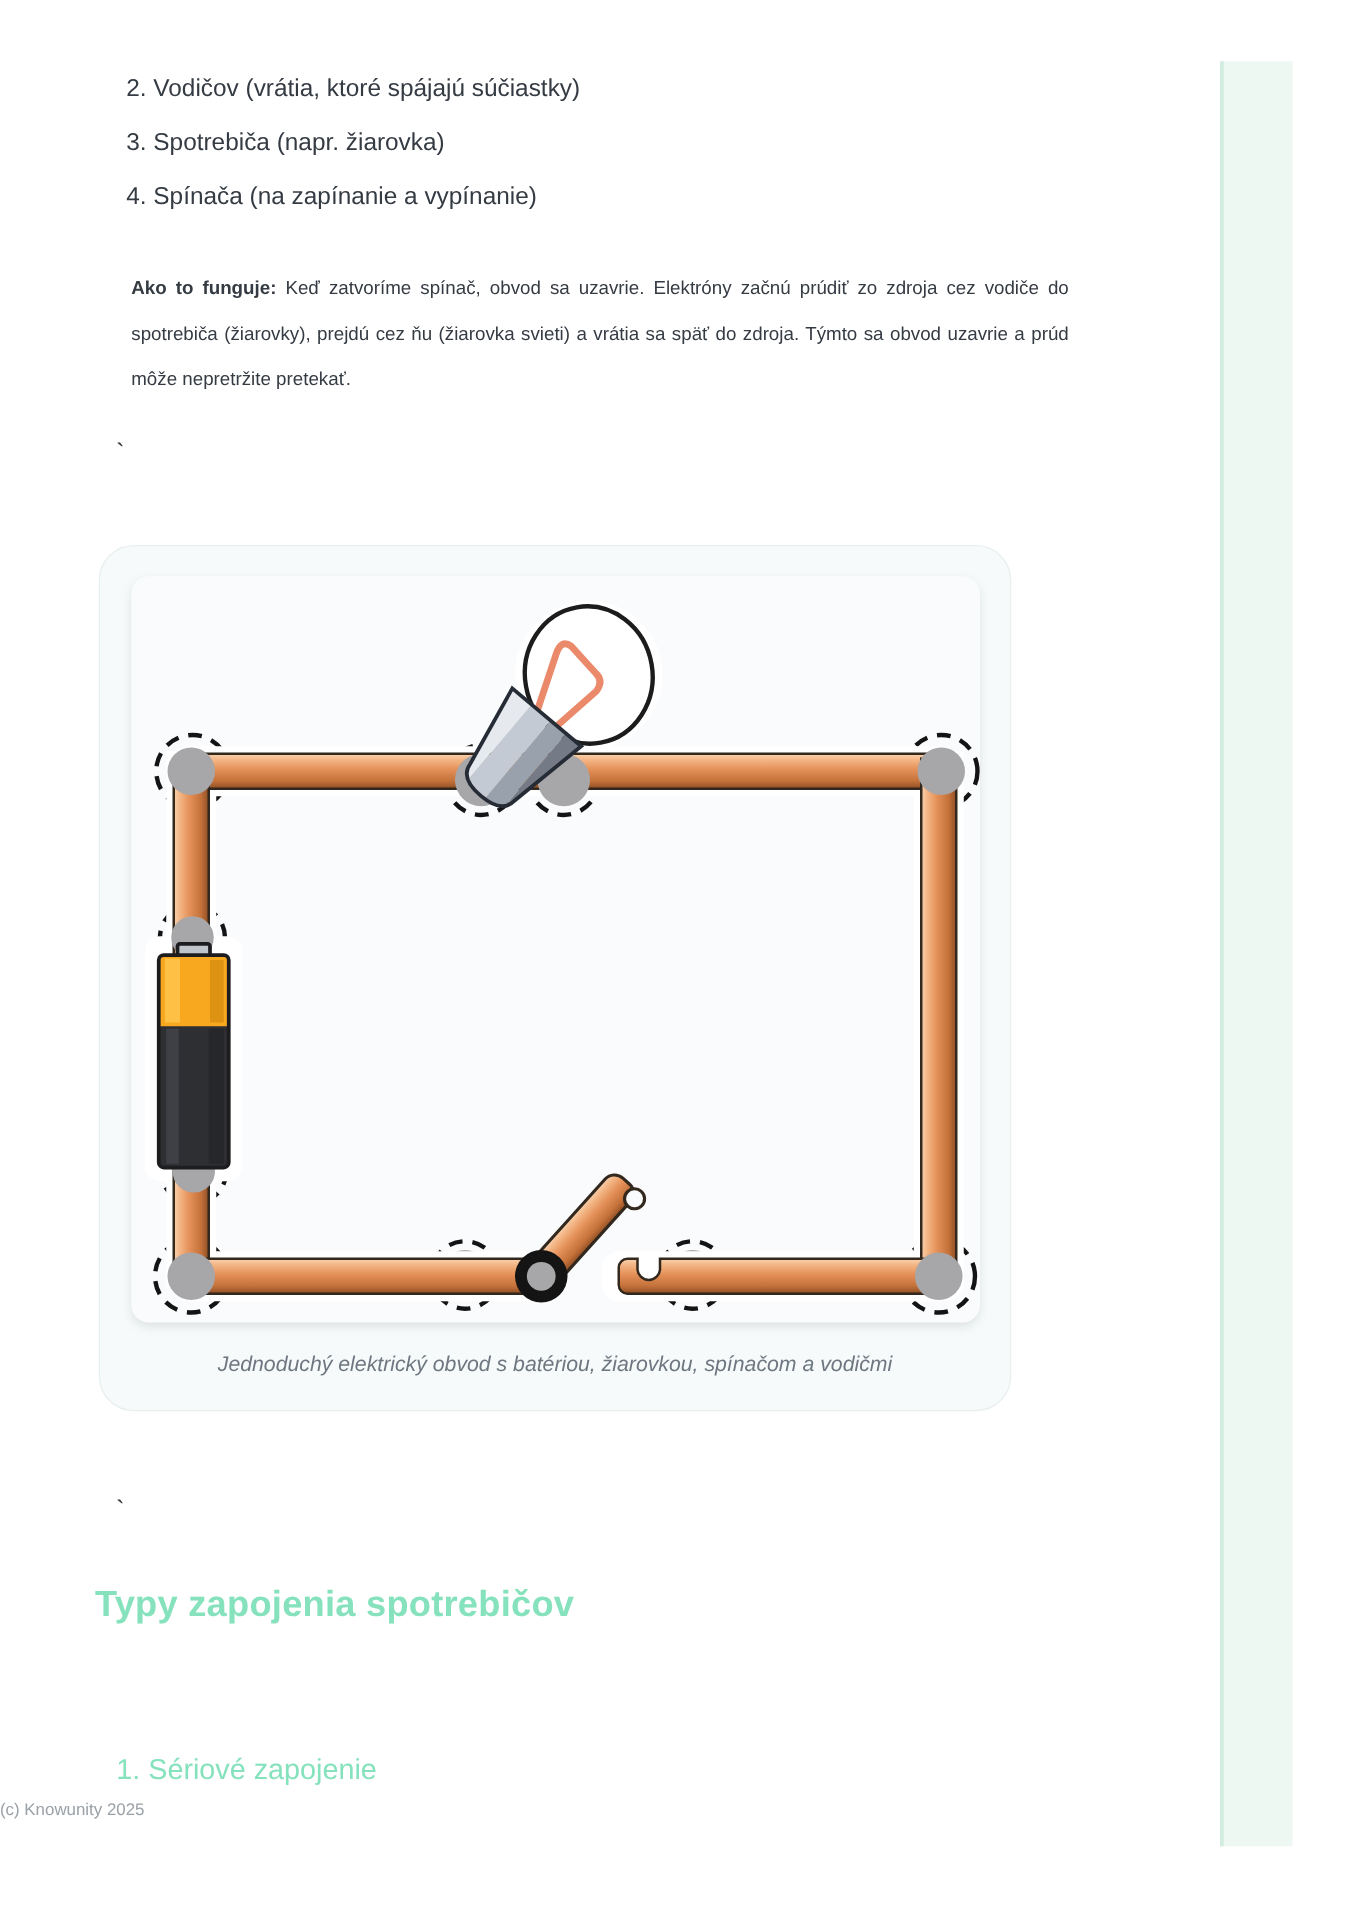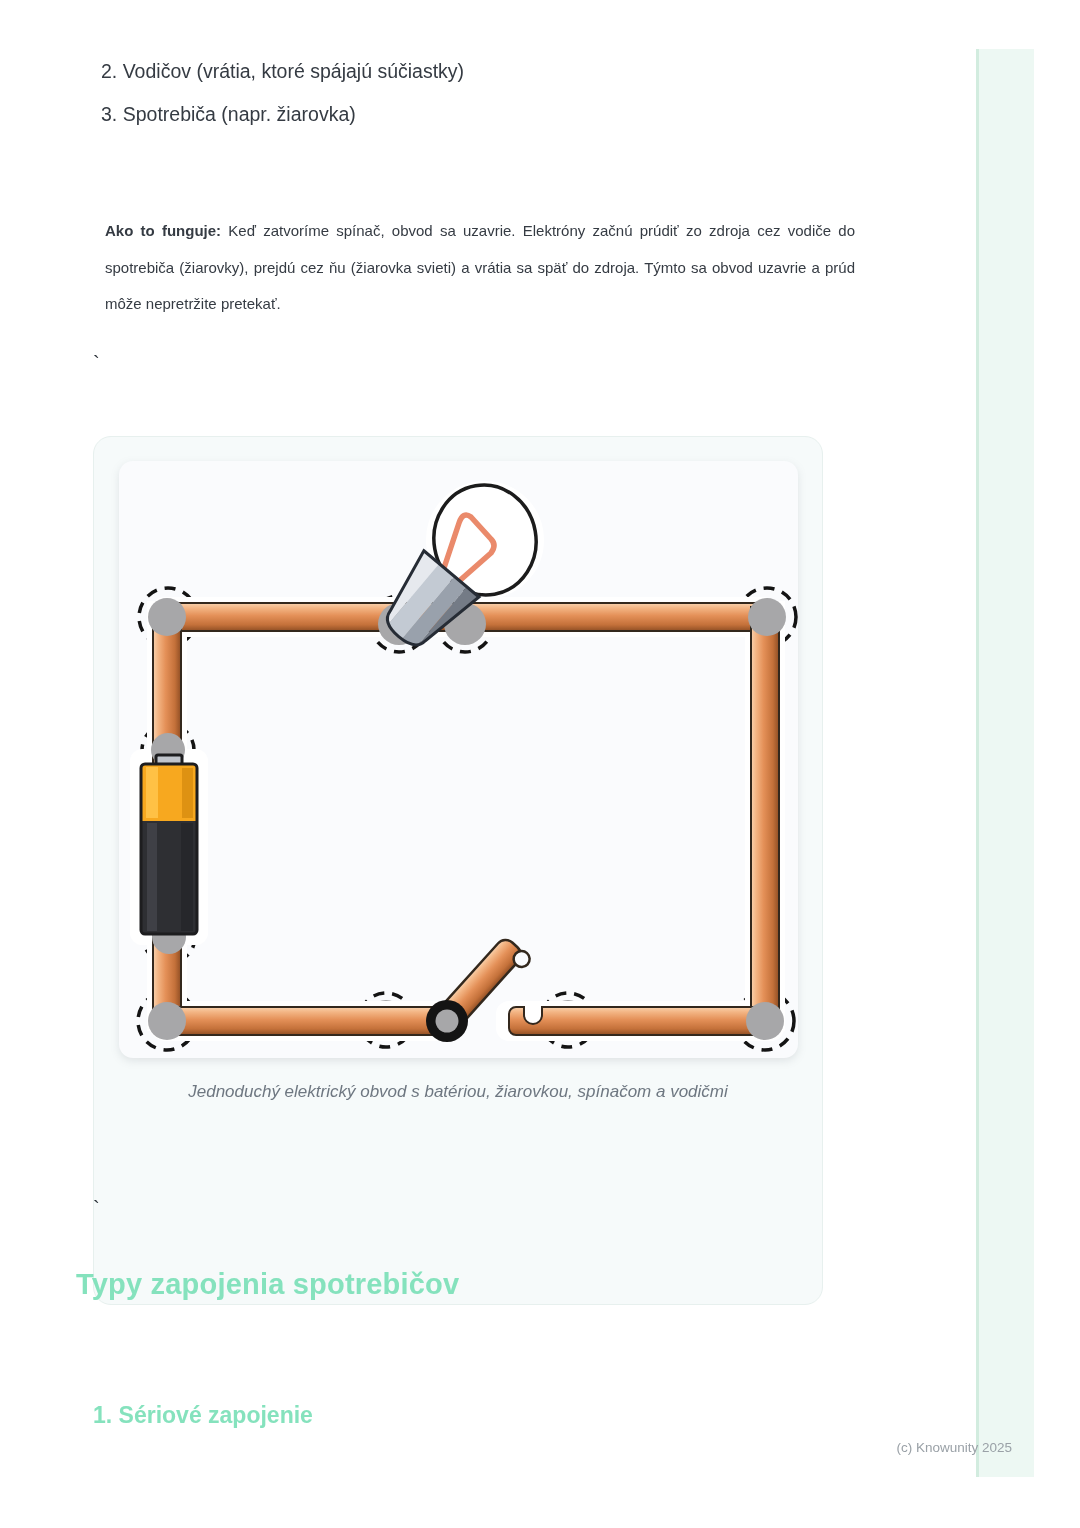--- a/index.html
+++ b/index.html
@@ -29,24 +29,24 @@
   .num-list .term{font-weight:normal;}
   .intro{
     position:absolute; left:105px; top:198px; width:750px;
     font-size:15px; line-height:36.5px; text-align:justify;
   }
   .intro .lead{font-weight:bold;}
   .stray-tick{position:absolute; left:93px; font-size:20px; color:#2b3138;}
   .tick-1{top:352px;}
   .tick-2{top:1197px;}
   .figure-card{
-    position:absolute; left:93px; top:436px; width:730px; height:869px;
+    position:absolute; left:79px; top:436px; width:730px; height:693px;
     background:var(--card-bg,#f6fafa);
     border:1px solid var(--card-border,#e7f0ee);
-    border-radius:18px; box-sizing:border-box;
+    border-radius:28px; box-sizing:border-box;
   }
   .illustration-panel{
     position:absolute; left:25px; top:24px; width:679px; height:597px;
     background:var(--panel-bg,#fafbfd); border-radius:14px;
     box-shadow:0 3px 8px rgba(120,130,140,0.18);
   }
   .illustration-panel svg{position:absolute; left:0; top:0;}
   .figure-caption{
     position:absolute; left:0; top:645px; width:100%;
     text-align:center; font-style:italic; font-size:17px;
@@ -55,42 +55,46 @@
   .section-heading{
     position:absolute; left:76px; top:1268px; margin:0;
     font-size:29px; font-weight:bold; color:var(--mint,#85e2bd);
     letter-spacing:0.2px;
   }
   .section-paragraph{
     position:absolute; left:93px; top:1335px; margin:0; font-size:19.5px;
   }
   .sub-heading{
     position:absolute; left:93px; top:1402px; margin:0;
-    font-size:23px; font-weight:bold; color:var(--mint,#85e2bd);
+    font-size:23px; font-weight:normal; color:var(--mint,#85e2bd);
   }
   .page-footer{
-    position:absolute; left:0; top:1440px; width:1012px; text-align:right;
+    position:absolute; left:0; top:1440px; width:1012px; text-align:left;
     font-size:13.5px; color:var(--footer-gray,#9aa1a7); z-index:5;
   }
 </style>
 </head>
 <body>
 
 <div class="page">
 
   <div class="side-stripe"></div>
 
   <div class="num-list">
     <div class="li">
       <span>2.</span>
       <span class="term">Vodičov</span><span> (vrátia, ktoré spájajú súčiastky)</span>
     </div>
     <div class="li">
       <span>3.</span>
       <span class="term">Spotrebiča</span><span> (napr. žiarovka)</span>
+    </div>
+    <div class="li">
+      <span>4.</span>
+      <span class="term">Spínača</span><span> (na zapínanie a vypínanie)</span>
     </div>
   </div>
 
   <p class="intro"><span class="lead">Ako to funguje:</span><span> Keď zatvoríme spínač, obvod sa uzavrie. Elektróny začnú prúdiť zo zdroja cez vodiče do spotrebiča (žiarovky), prejdú cez ňu (žiarovka svieti) a vrátia sa späť do zdroja. Týmto sa obvod uzavrie a prúd môže nepretržite pretekať.</span></p>
 
   <div class="stray-tick tick-1">`</div>
 
   <figure class="figure-card" style="margin:0">
     <div class="illustration-panel">
       <svg width="679" height="597" viewBox="0 0 679 597">

